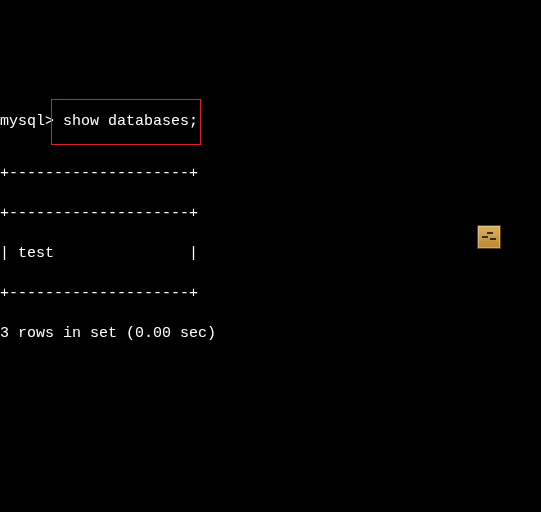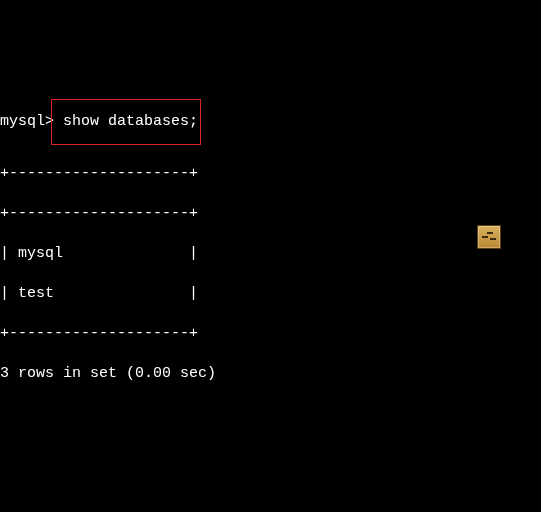--- a/index.html
+++ b/index.html
@@ -44,21 +44,20 @@
 </style>
 </head>
 <body>
 
 
 
 <div>
 <span class="line"><span>mysql&gt;</span><span class="highlight-red"> show databases;</span></span>
 <span class="line">+--------------------+</span>
 <span class="line">+--------------------+</span>
-<span class="line">| mysql              |</span>
 <span class="line">| test               |</span>
 <span class="line">+--------------------+</span>
 <span class="line">3 rows in set (0.00 sec)</span>
 <span class="line"></span>
 
 
 
 <span class="line"></span>
 
 

